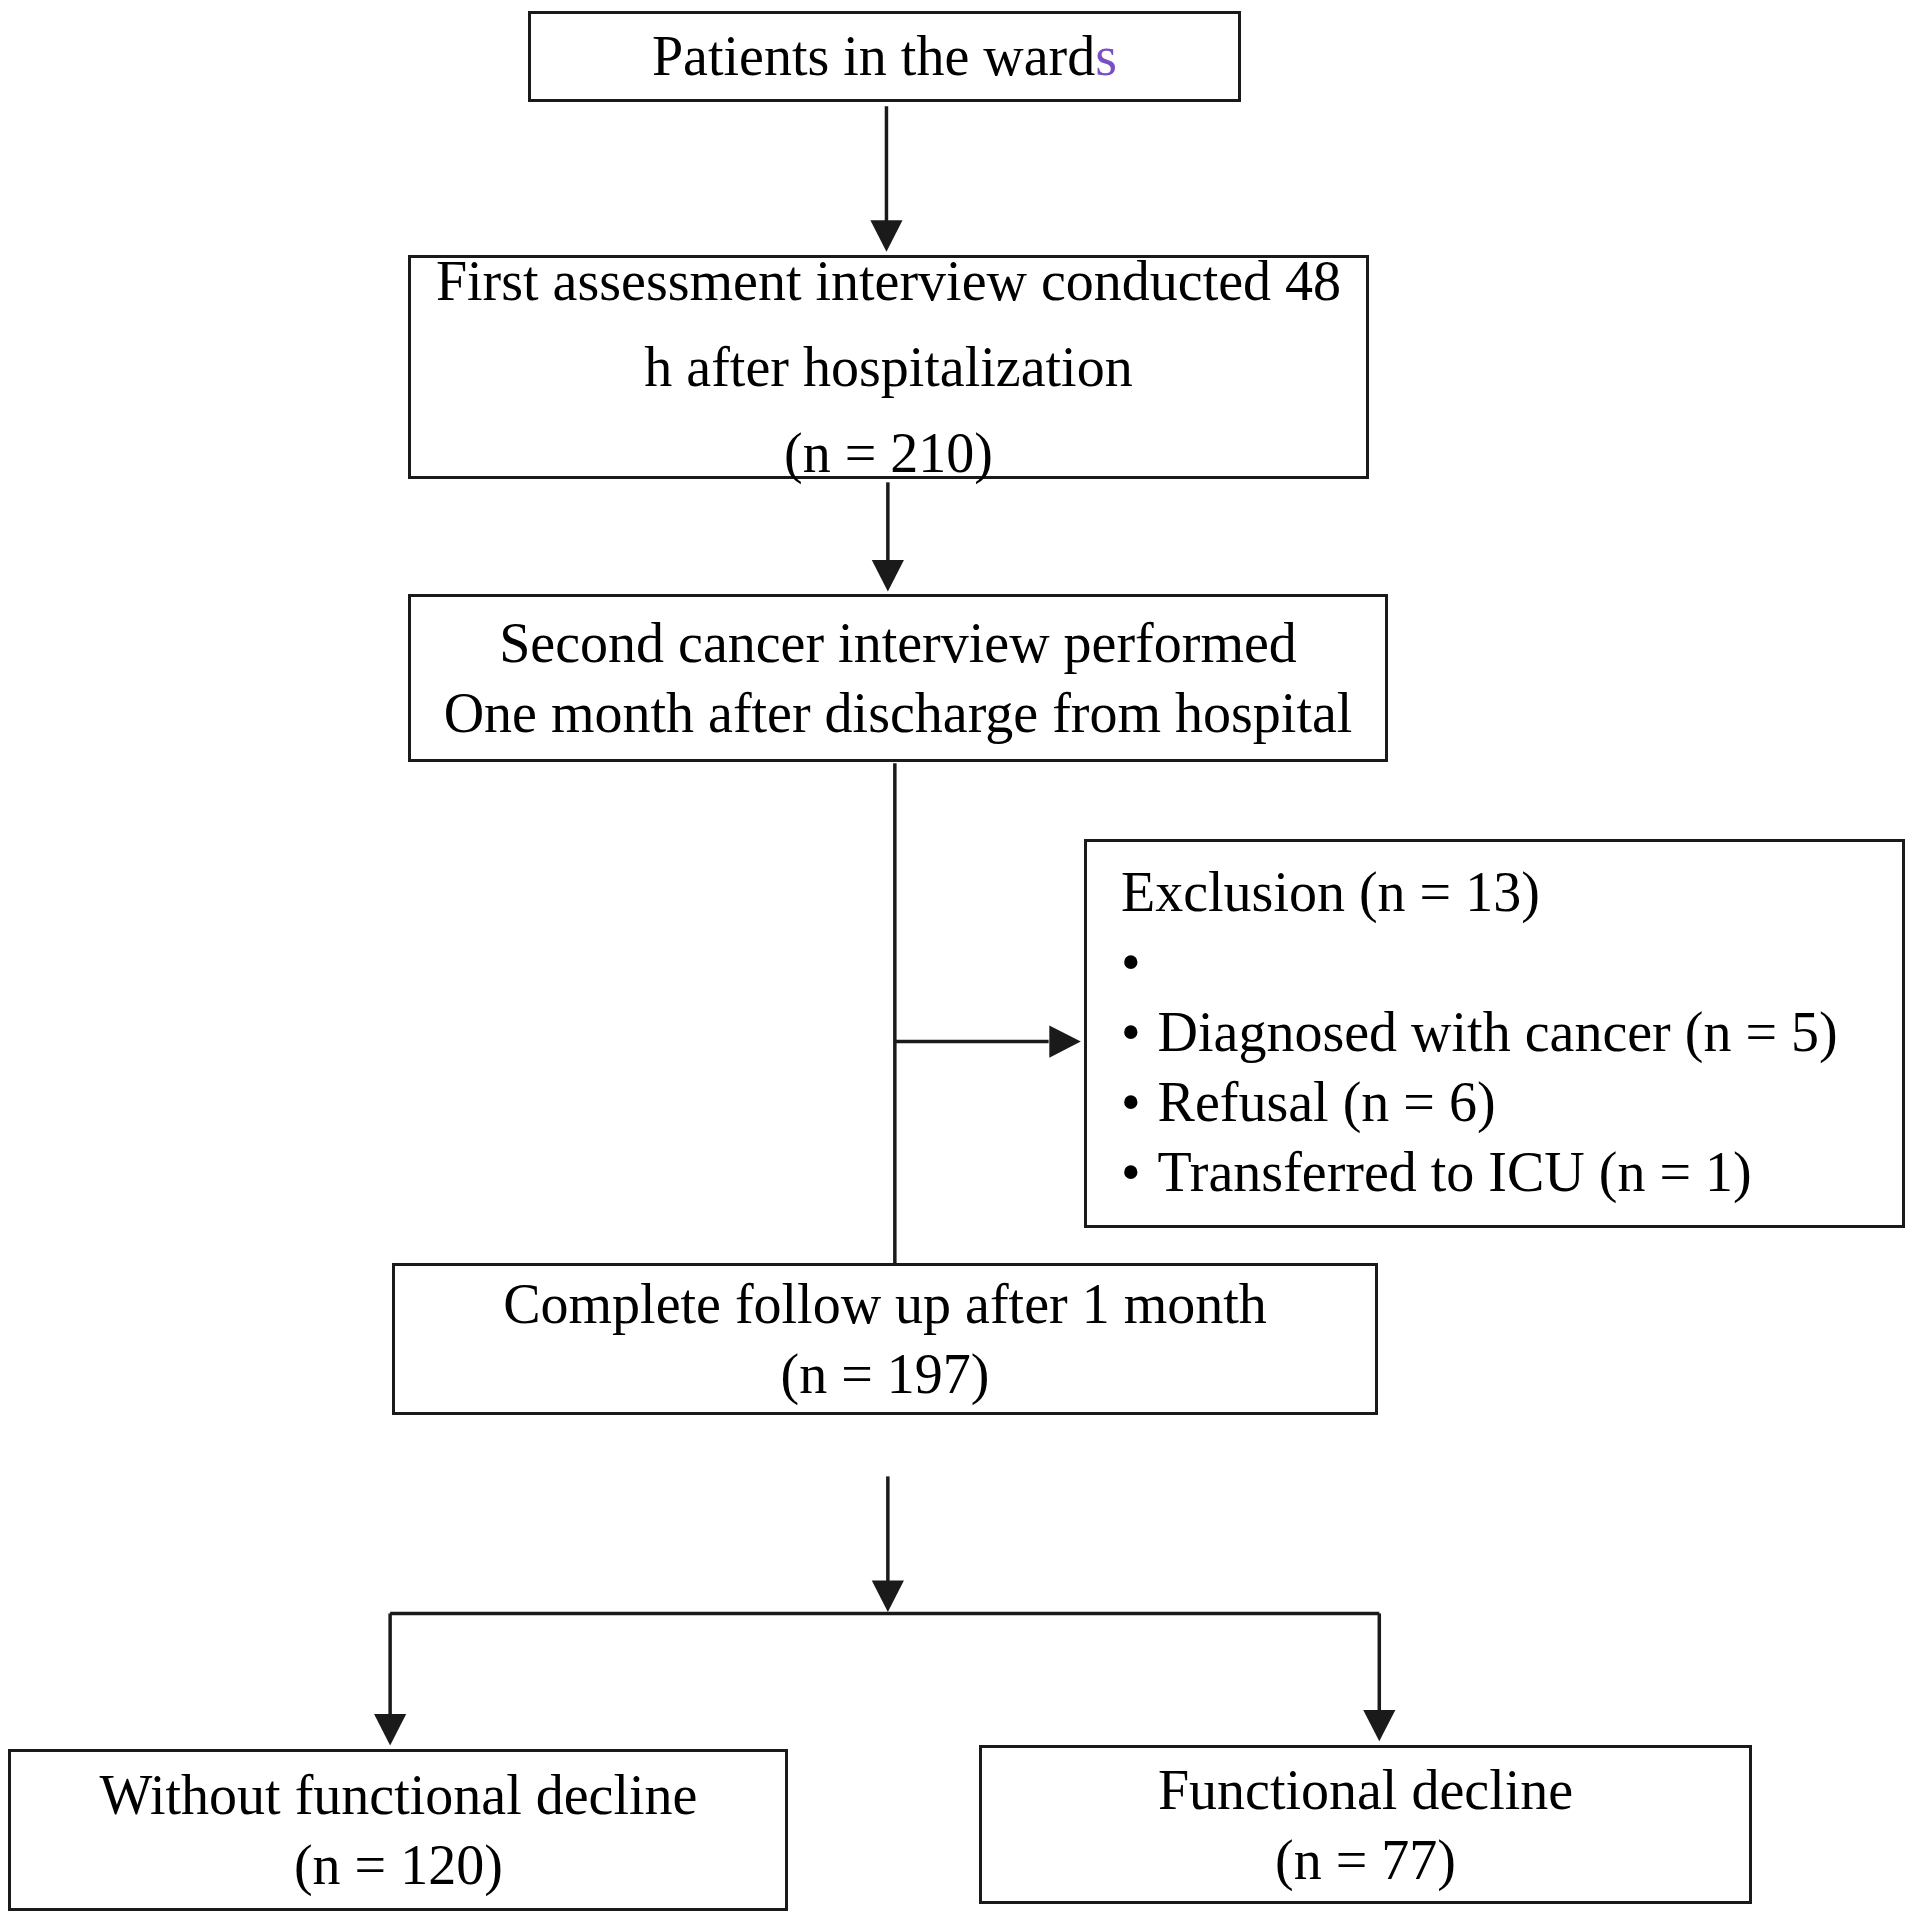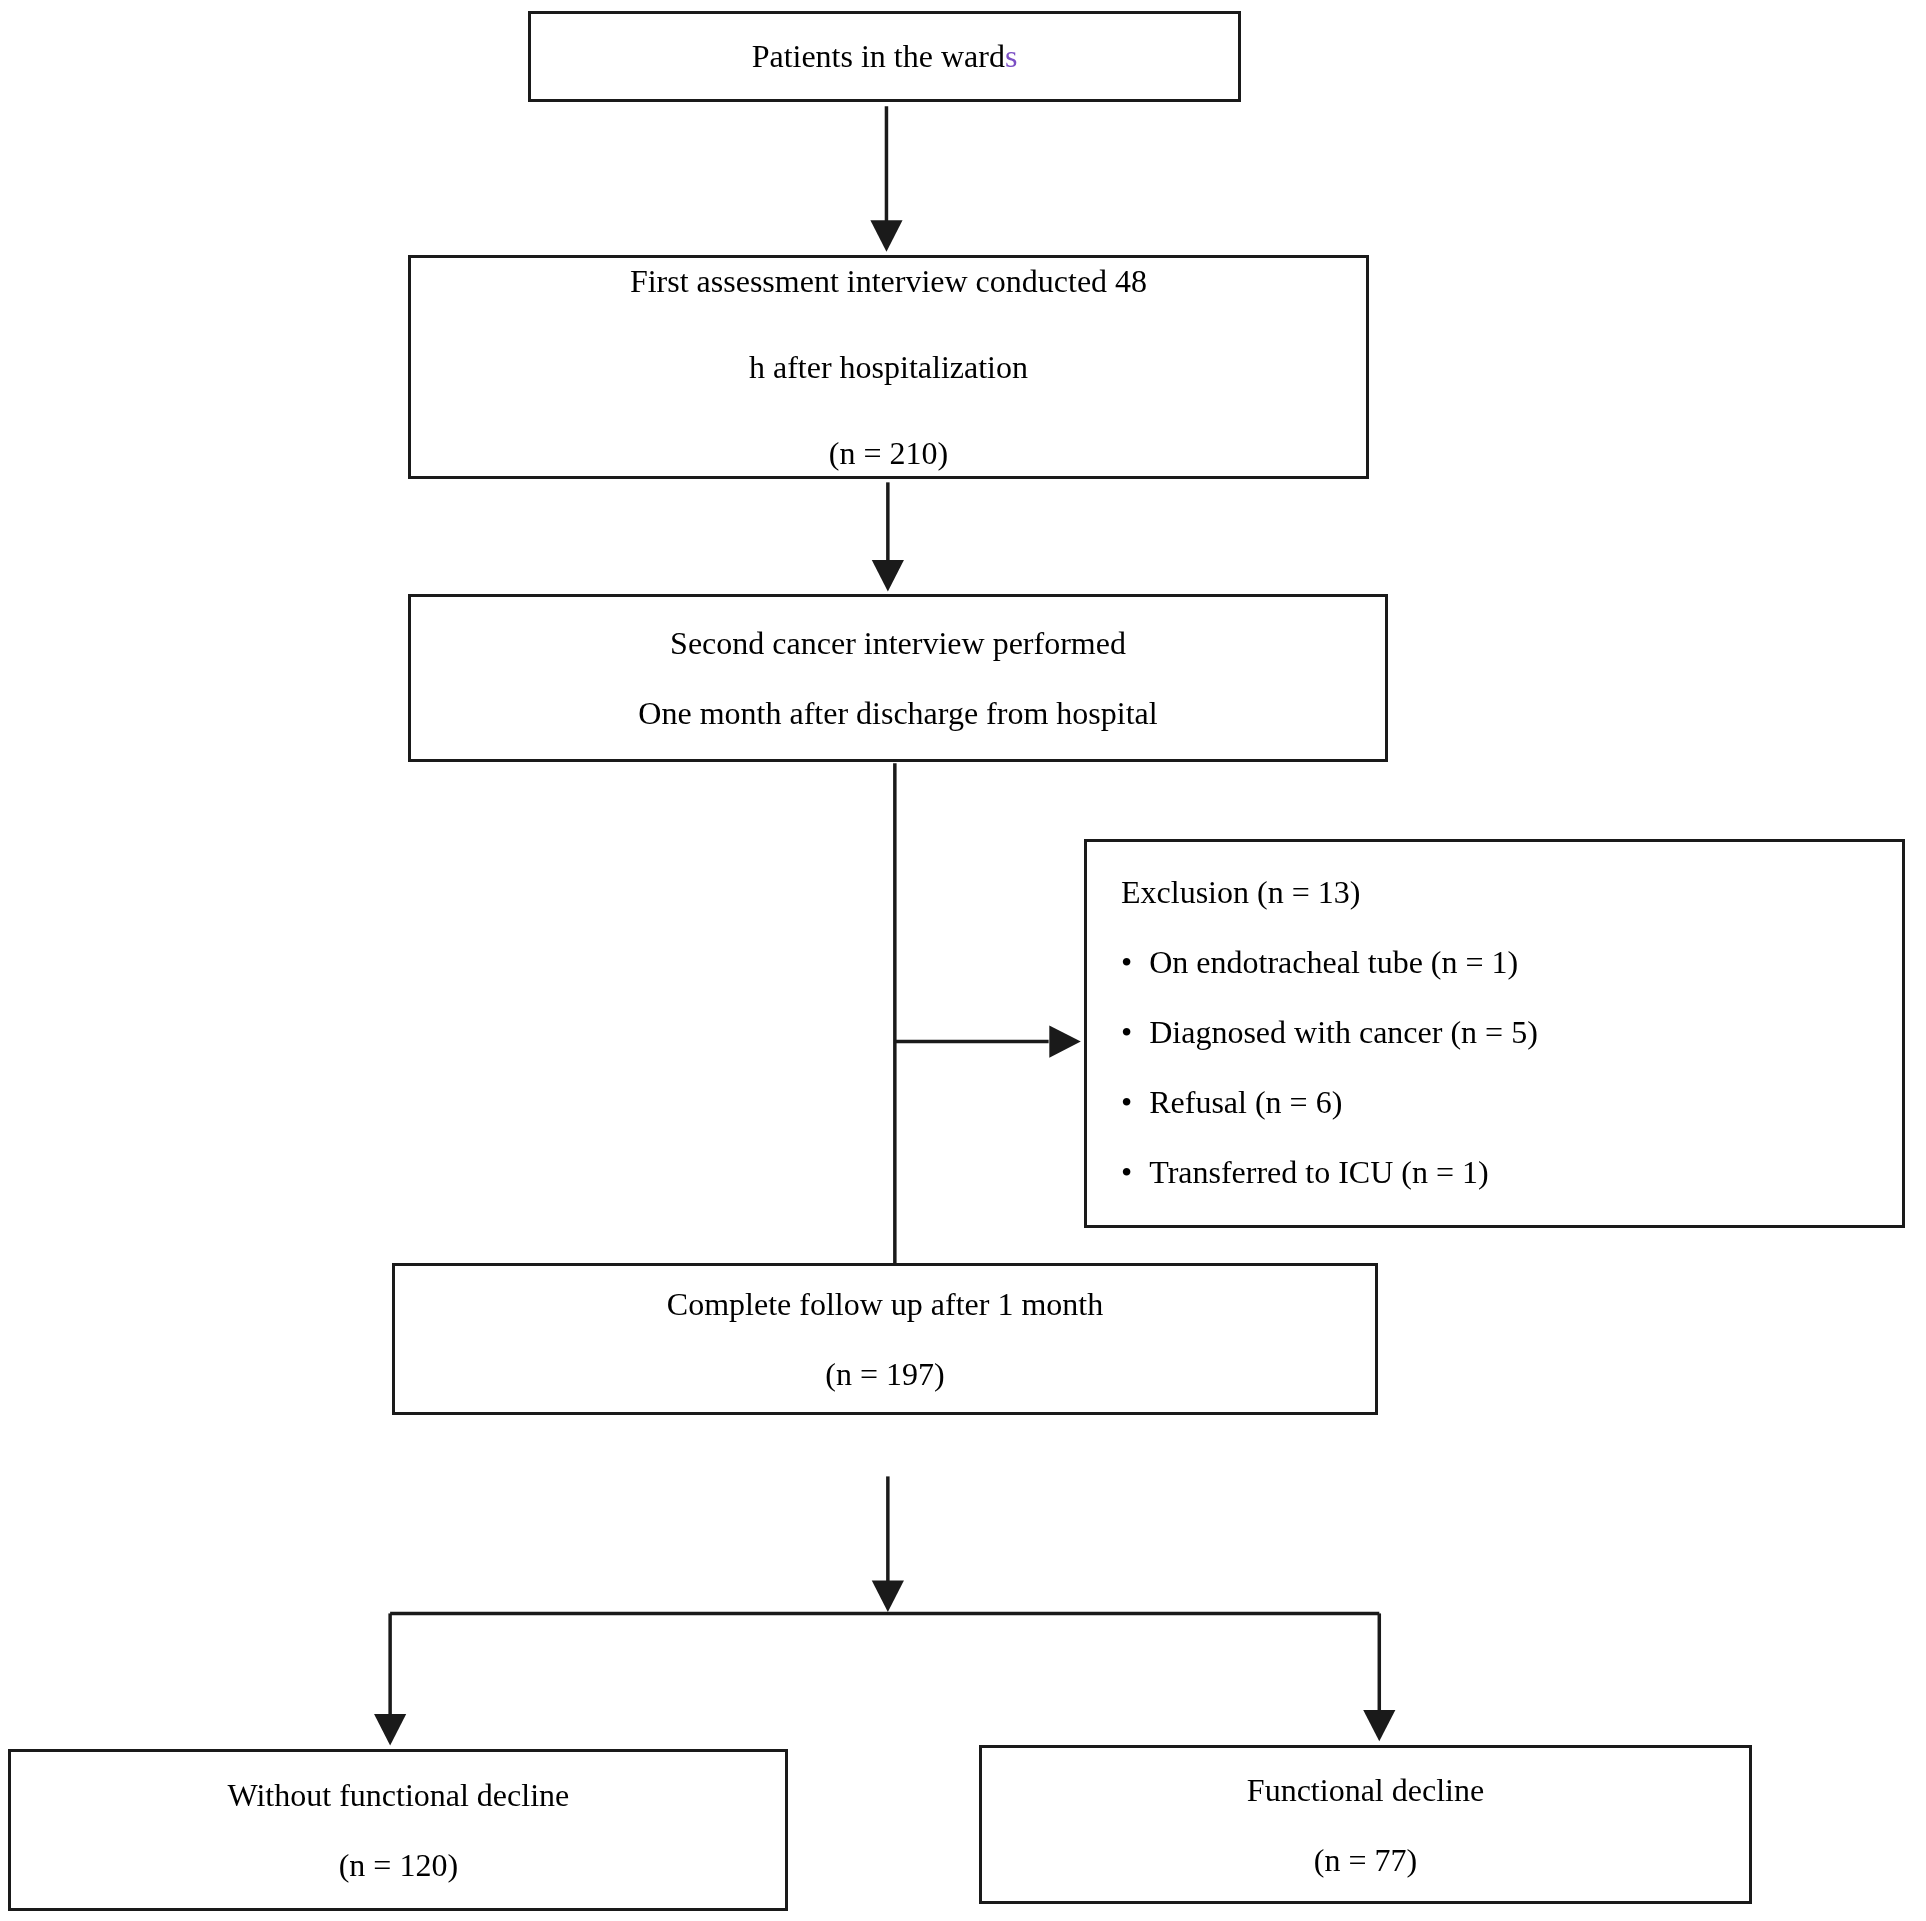--- a/index.html
+++ b/index.html
@@ -27,21 +27,21 @@
   .box {
     position: absolute;
     box-sizing: border-box;
     border: 3.5px solid #1a1a1a;
     background: #ffffff;
     display: flex;
     flex-direction: column;
     justify-content: center;
     align-items: center;
     text-align: center;
-    font-size: 32px;
+    font-size: 56px;
     line-height: 70px;
   }
   .tline { white-space: nowrap; }
   .accent { color: #7b4fc4; }
 
   #box-patients   { left: 528px;  top: 10.5px;   width: 713px; height: 91px; }
   #box-first      { left: 408px;  top: 255px;  width: 961px; height: 224px; gap: 16px; }
   #box-second     { left: 408px;  top: 594px;  width: 980px; height: 168px; }
   #box-exclusion  {
     left: 1084px; top: 839px; width: 821px; height: 389px;
@@ -112,21 +112,20 @@
 
   <div class="box" id="box-second">
     <div class="tline">Second cancer interview performed</div>
     <div class="tline">One month after discharge from hospital</div>
   </div>
 
   <div class="box" id="box-exclusion">
     <div class="ex-title">Exclusion (n = 13)</div>
     <div class="bullet-row">
       <span class="bullet">•</span>
-      <span class="bullet-text">On endotracheal tube (n = 1)</span>
     </div>
     <div class="bullet-row">
       <span class="bullet">•</span>
       <span class="bullet-text">Diagnosed with cancer (n = 5)</span>
     </div>
     <div class="bullet-row">
       <span class="bullet">•</span>
       <span class="bullet-text">Refusal (n = 6)</span>
     </div>
     <div class="bullet-row">

